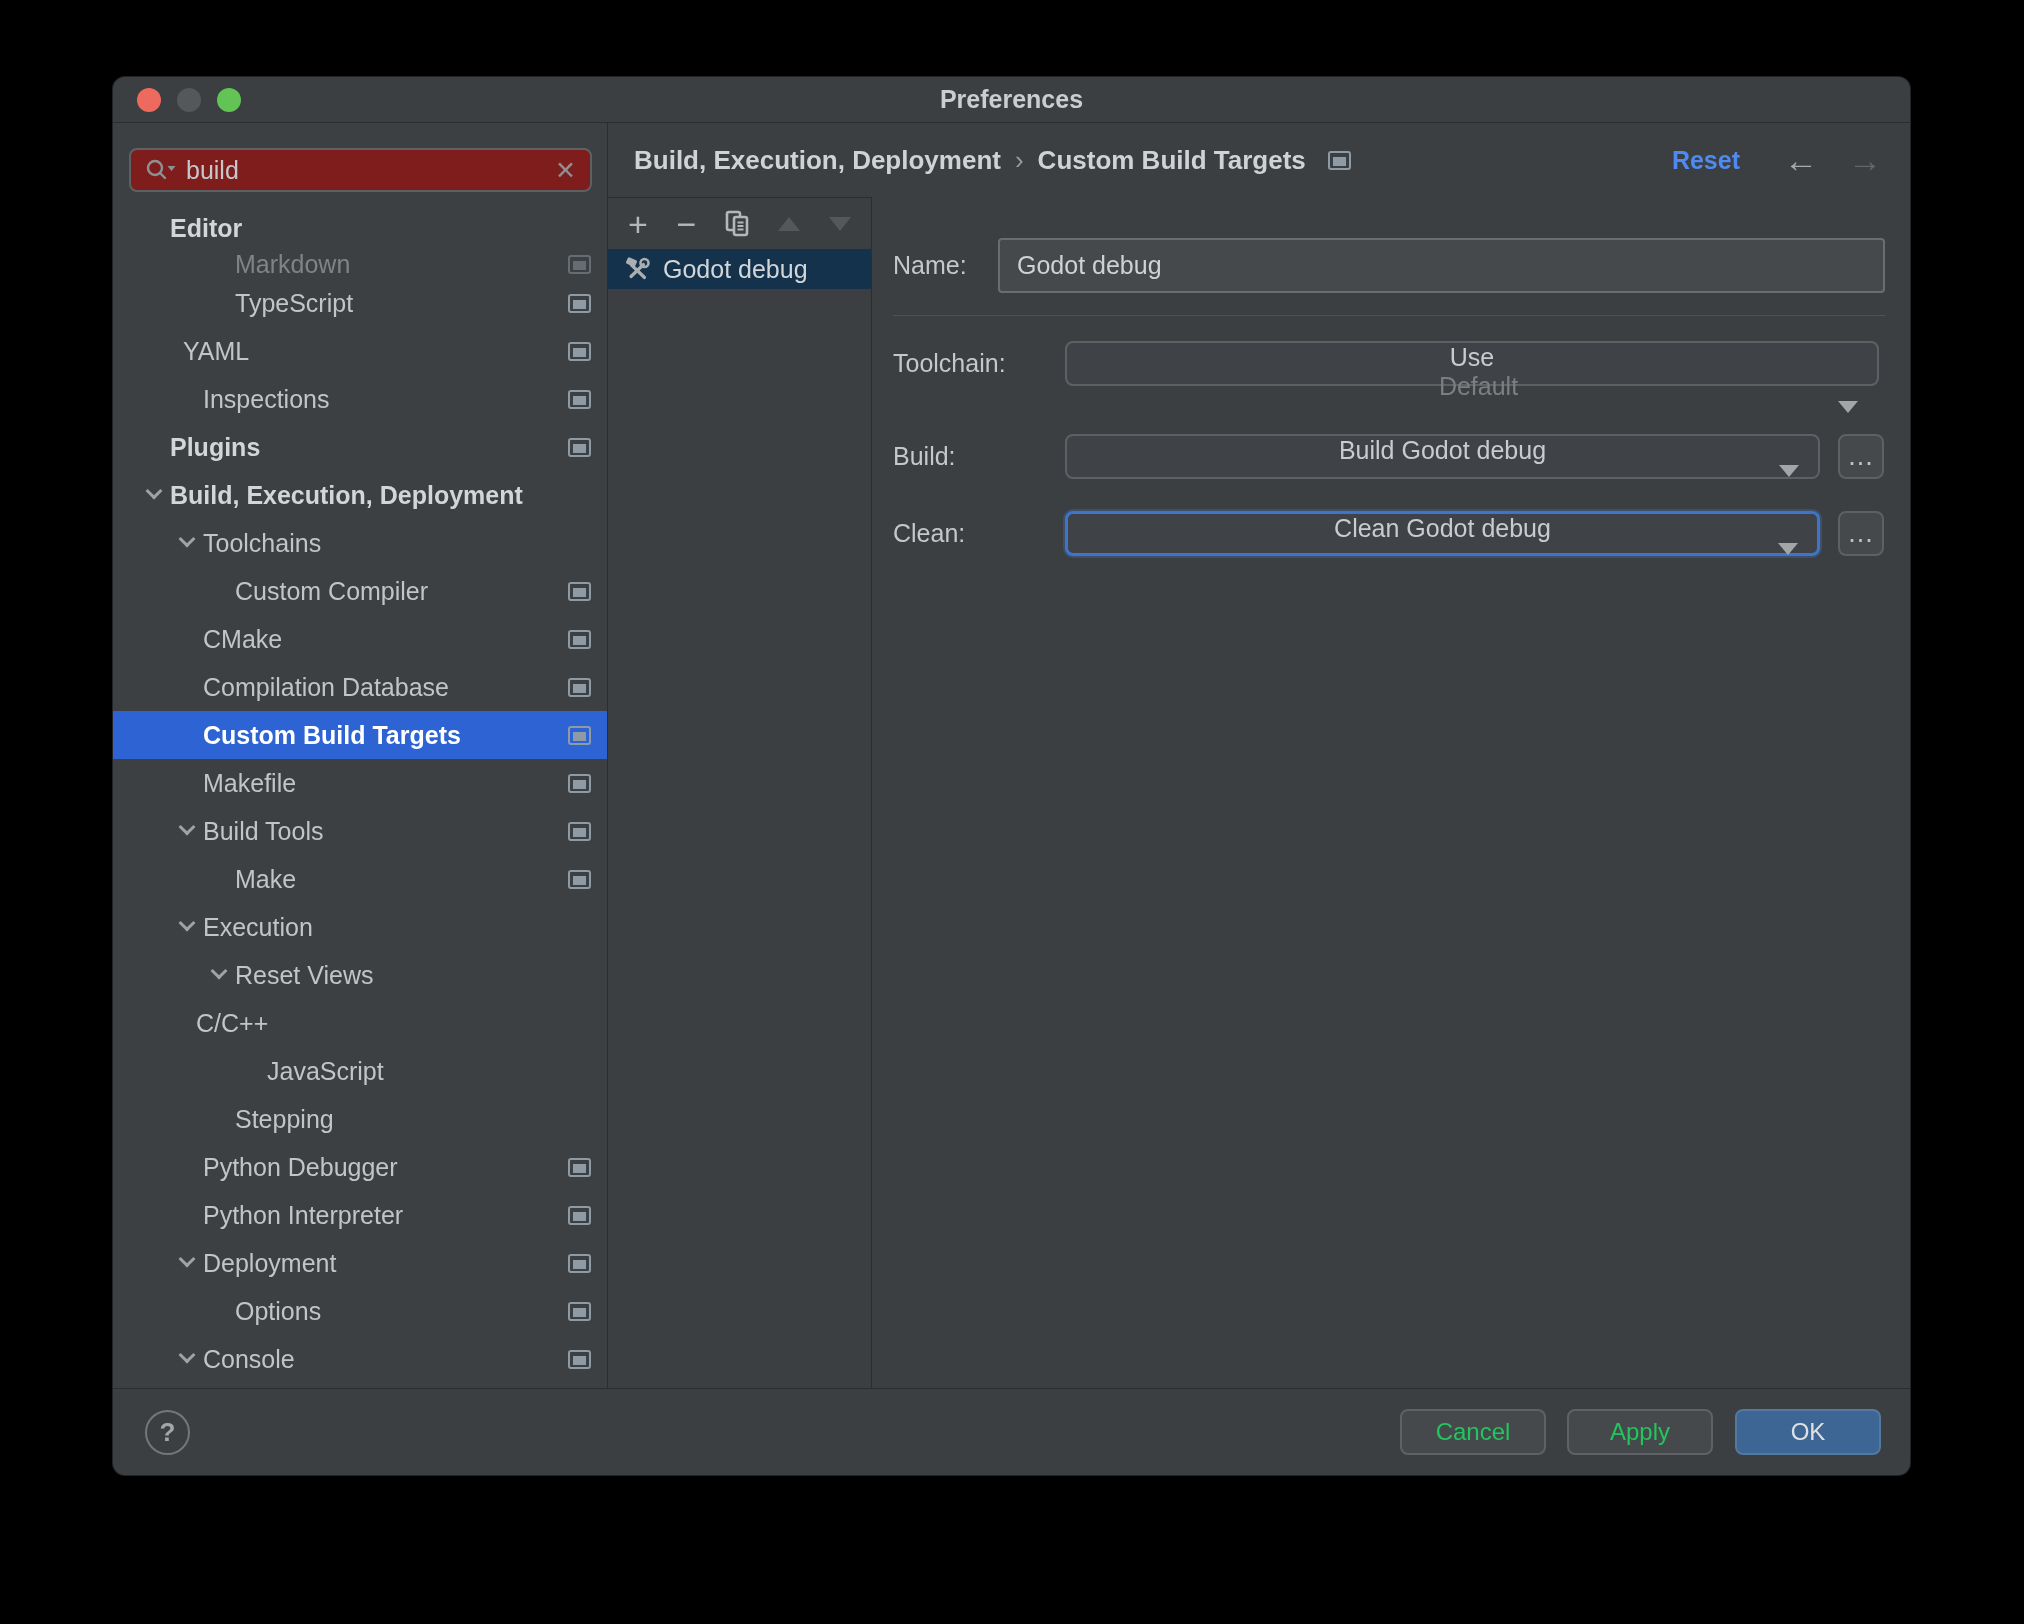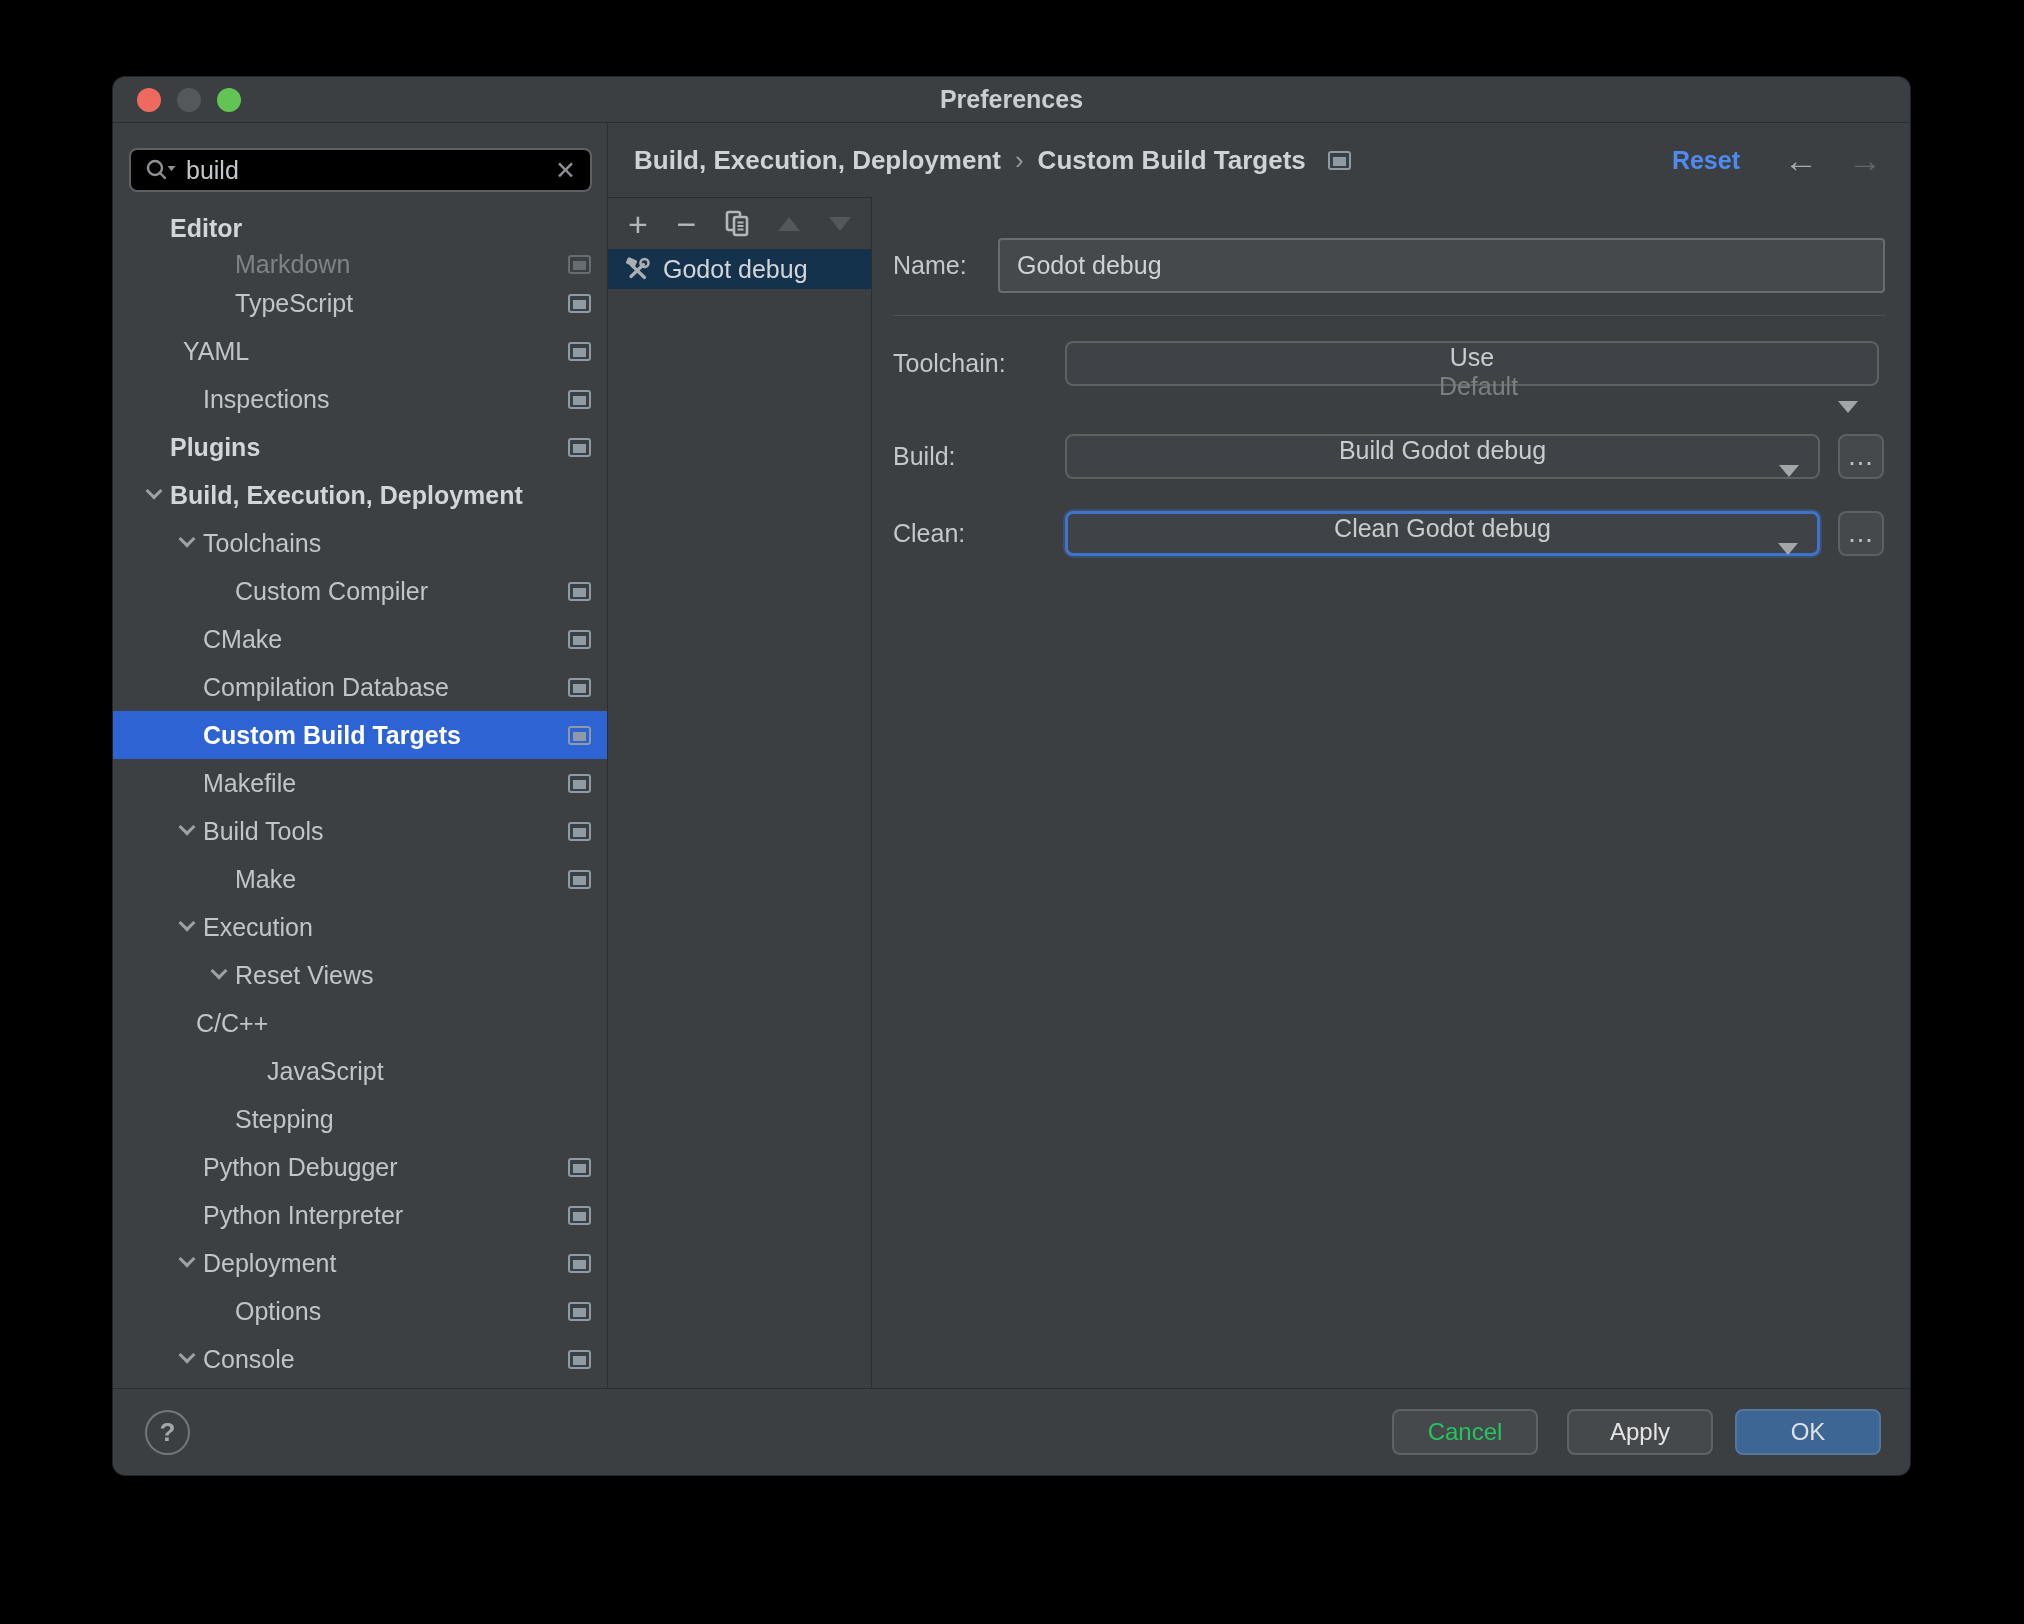--- a/index.html
+++ b/index.html
@@ -20,21 +20,21 @@
     display:flex; align-items:center; justify-content:center; }
   .traffic { position:absolute; left:24px; top:11px; display:flex; gap:16px; }
   .dot { width:24px; height:24px; border-radius:50%; }
   .dot.close { background:#EE6A5F; }
   .dot.min   { background:#55585A; }
   .dot.zoom  { background:#61C455; }
   .title { font-size:25px; font-weight:700; color:#CBCED0; }
   
   .main { flex:1; display:flex; min-height:0; }
   .sidebar { width:495px; flex:none; border-right:1px solid #2B2E30; display:flex; flex-direction:column; background:#3C4043; }
-  .searchbox { margin:25px 15px 12px 16px; height:44px; flex:none; background:#000000;
+  .searchbox { margin:25px 15px 12px 16px; height:44px; flex:none; background:#7f1d1d;
     border:2px solid #5D6163; border-radius:8px; display:flex; align-items:center; padding:0 14px; gap:10px; }
   .search-input { flex:1; min-width:0; background:transparent; border:none; outline:none;
     color:#C5C8CA; font-size:25px; font-family:inherit; }
   .clear-x { color:#8E9193; font-size:25px; line-height:1; }
   .tree { flex:1; overflow:hidden; }
   .tree-row { height:48px; display:flex; align-items:center; font-size:25px; color:#C2C5C7; padding-right:16px; }
   .tree-row.bold { font-weight:700; color:#D3D6D8; }
   .tree-row.selected { background:#2D63D2; color:#FFFFFF; font-weight:600; }
   .chev { width:33px; flex:none; display:flex; align-items:center; justify-content:center; }
   .chev i { display:block; width:12px; height:12px; border-left:3px solid #9FA2A4; border-bottom:3px solid #9FA2A4;
@@ -85,21 +85,21 @@
   .dots.build { left:966px; top:237px; }
   .dots.clean { left:966px; top:314px; }
   
   .footer { height:87px; flex:none; border-top:1px solid #2B2E30; display:flex; align-items:center;
     padding:0 29px 0 32px; }
   .help { width:45px; height:45px; border-radius:50%; border:2.5px solid #73777A; color:#A4A7AA;
     font-size:26px; font-weight:700; display:flex; align-items:center; justify-content:center; }
   .btn { height:46px; width:146px; border-radius:8px; display:flex; align-items:center; justify-content:center;
     font-size:24px; }
   .btn.cancel { margin-left:auto; background:#45494B; border:2px solid #5E6264; color:#22c55e; }
-  .btn.apply  { margin-left:29px; background:#45494B; border:2px solid #5E6264; color:#e5e5e5; }
+  .btn.apply  { margin-left:21px; background:#45494B; border:2px solid #5E6264; color:#22c55e; }
   .btn.ok     { margin-left:22px; background:#3D6694; border:2px solid #53799F; color:#DEE1E3; }
 </style>
 </head>
 <body>
 
 <div class="window">
 
   <div class="titlebar">
     <div class="traffic">
       <span class="dot close"></span>

